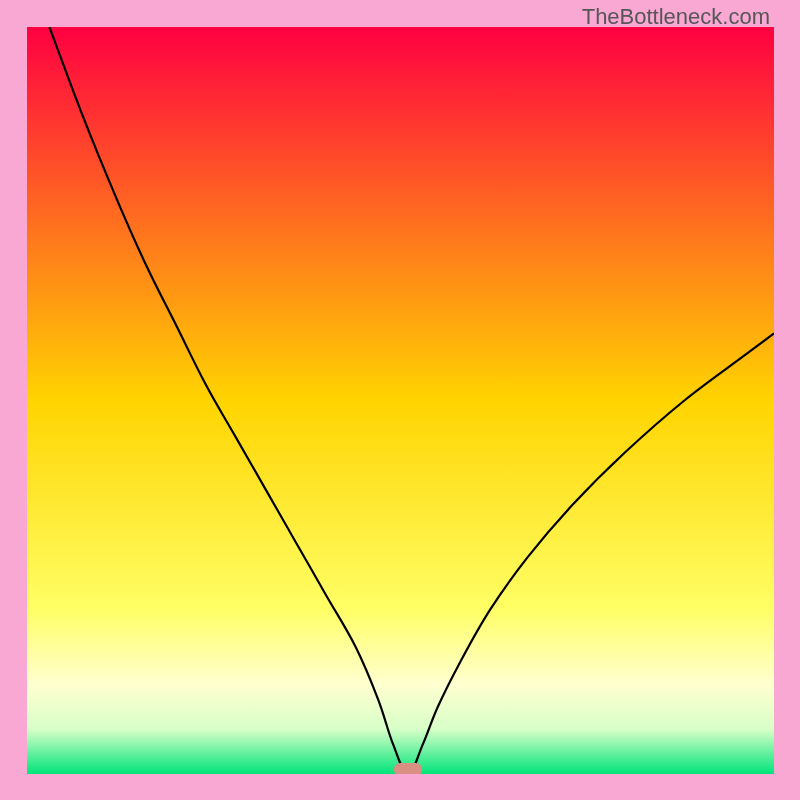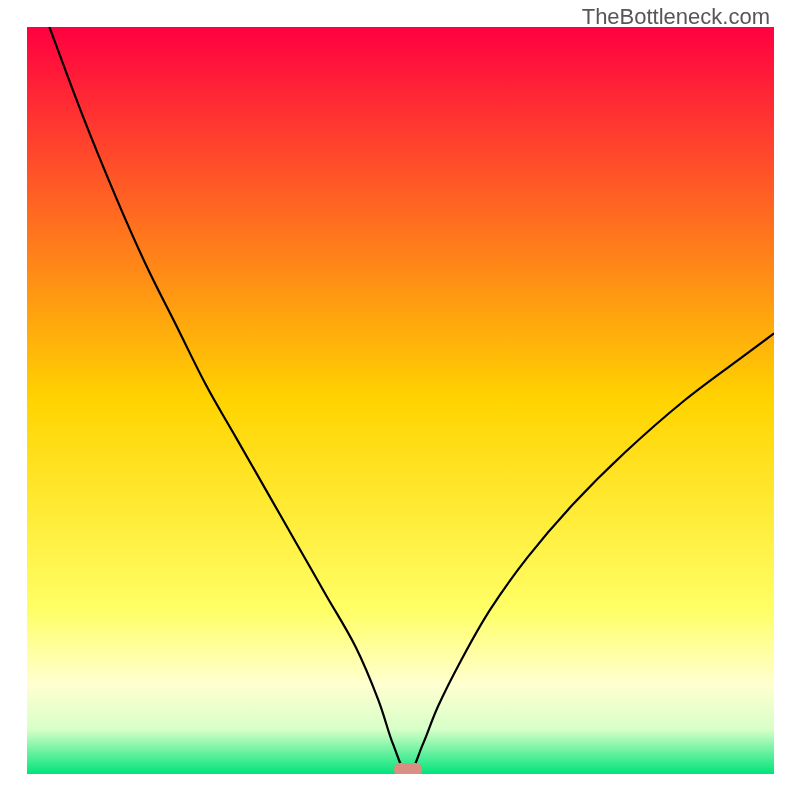--- a/index.html
+++ b/index.html
@@ -7,21 +7,21 @@
     padding: 0;
     width: 800px;
     height: 800px;
     background: #000;
     overflow: hidden;
   }
   .frame {
     position: relative;
     width: 800px;
     height: 800px;
-    background: #ffffff;
+    background: #f9a8d4;
   }
   .plot-area {
     position: absolute;
     left: 27px;
     top: 27px;
     width: 747px;
     height: 747px;
     overflow: hidden;
   }
   .watermark {

